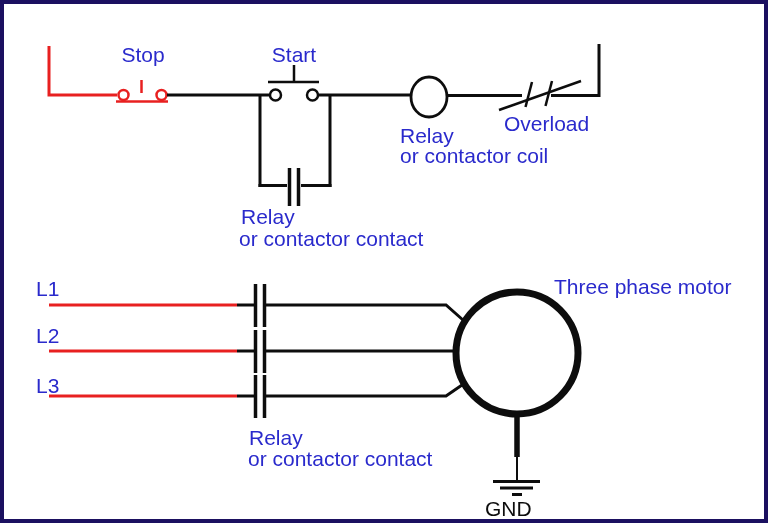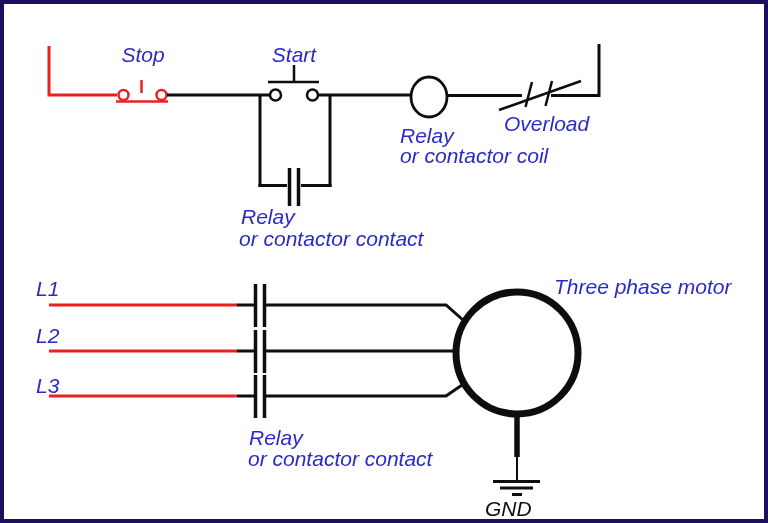--- a/index.html
+++ b/index.html
@@ -3,21 +3,20 @@
 <meta charset="utf-8">
 <style>
   html,body{margin:0;padding:0;background:#2a2a2a;font-family:"Liberation Sans",sans-serif;}
   .frame{
     position:relative;
     width:768px;height:523px;
     box-sizing:border-box;
     background:var(--background,#fff);
     border:4px solid var(--border,#1b1060);
     overflow:hidden;
-    font-style:italic;
   }
   svg{position:absolute;top:0;left:0;}
   .blk{stroke:var(--wire-black,#0d0d0d);fill:none;}
   .red{stroke:var(--wire-red,#e82020);fill:none;}
   .node-red{stroke:var(--wire-red,#e82020);fill:#ffffff;}
   .node-blk{stroke:var(--wire-black,#0d0d0d);fill:#ffffff;}
   .lbl{
     font-family:"Liberation Sans",sans-serif;
     font-size:21px;
     fill:var(--label-blue,#2a2acc);

